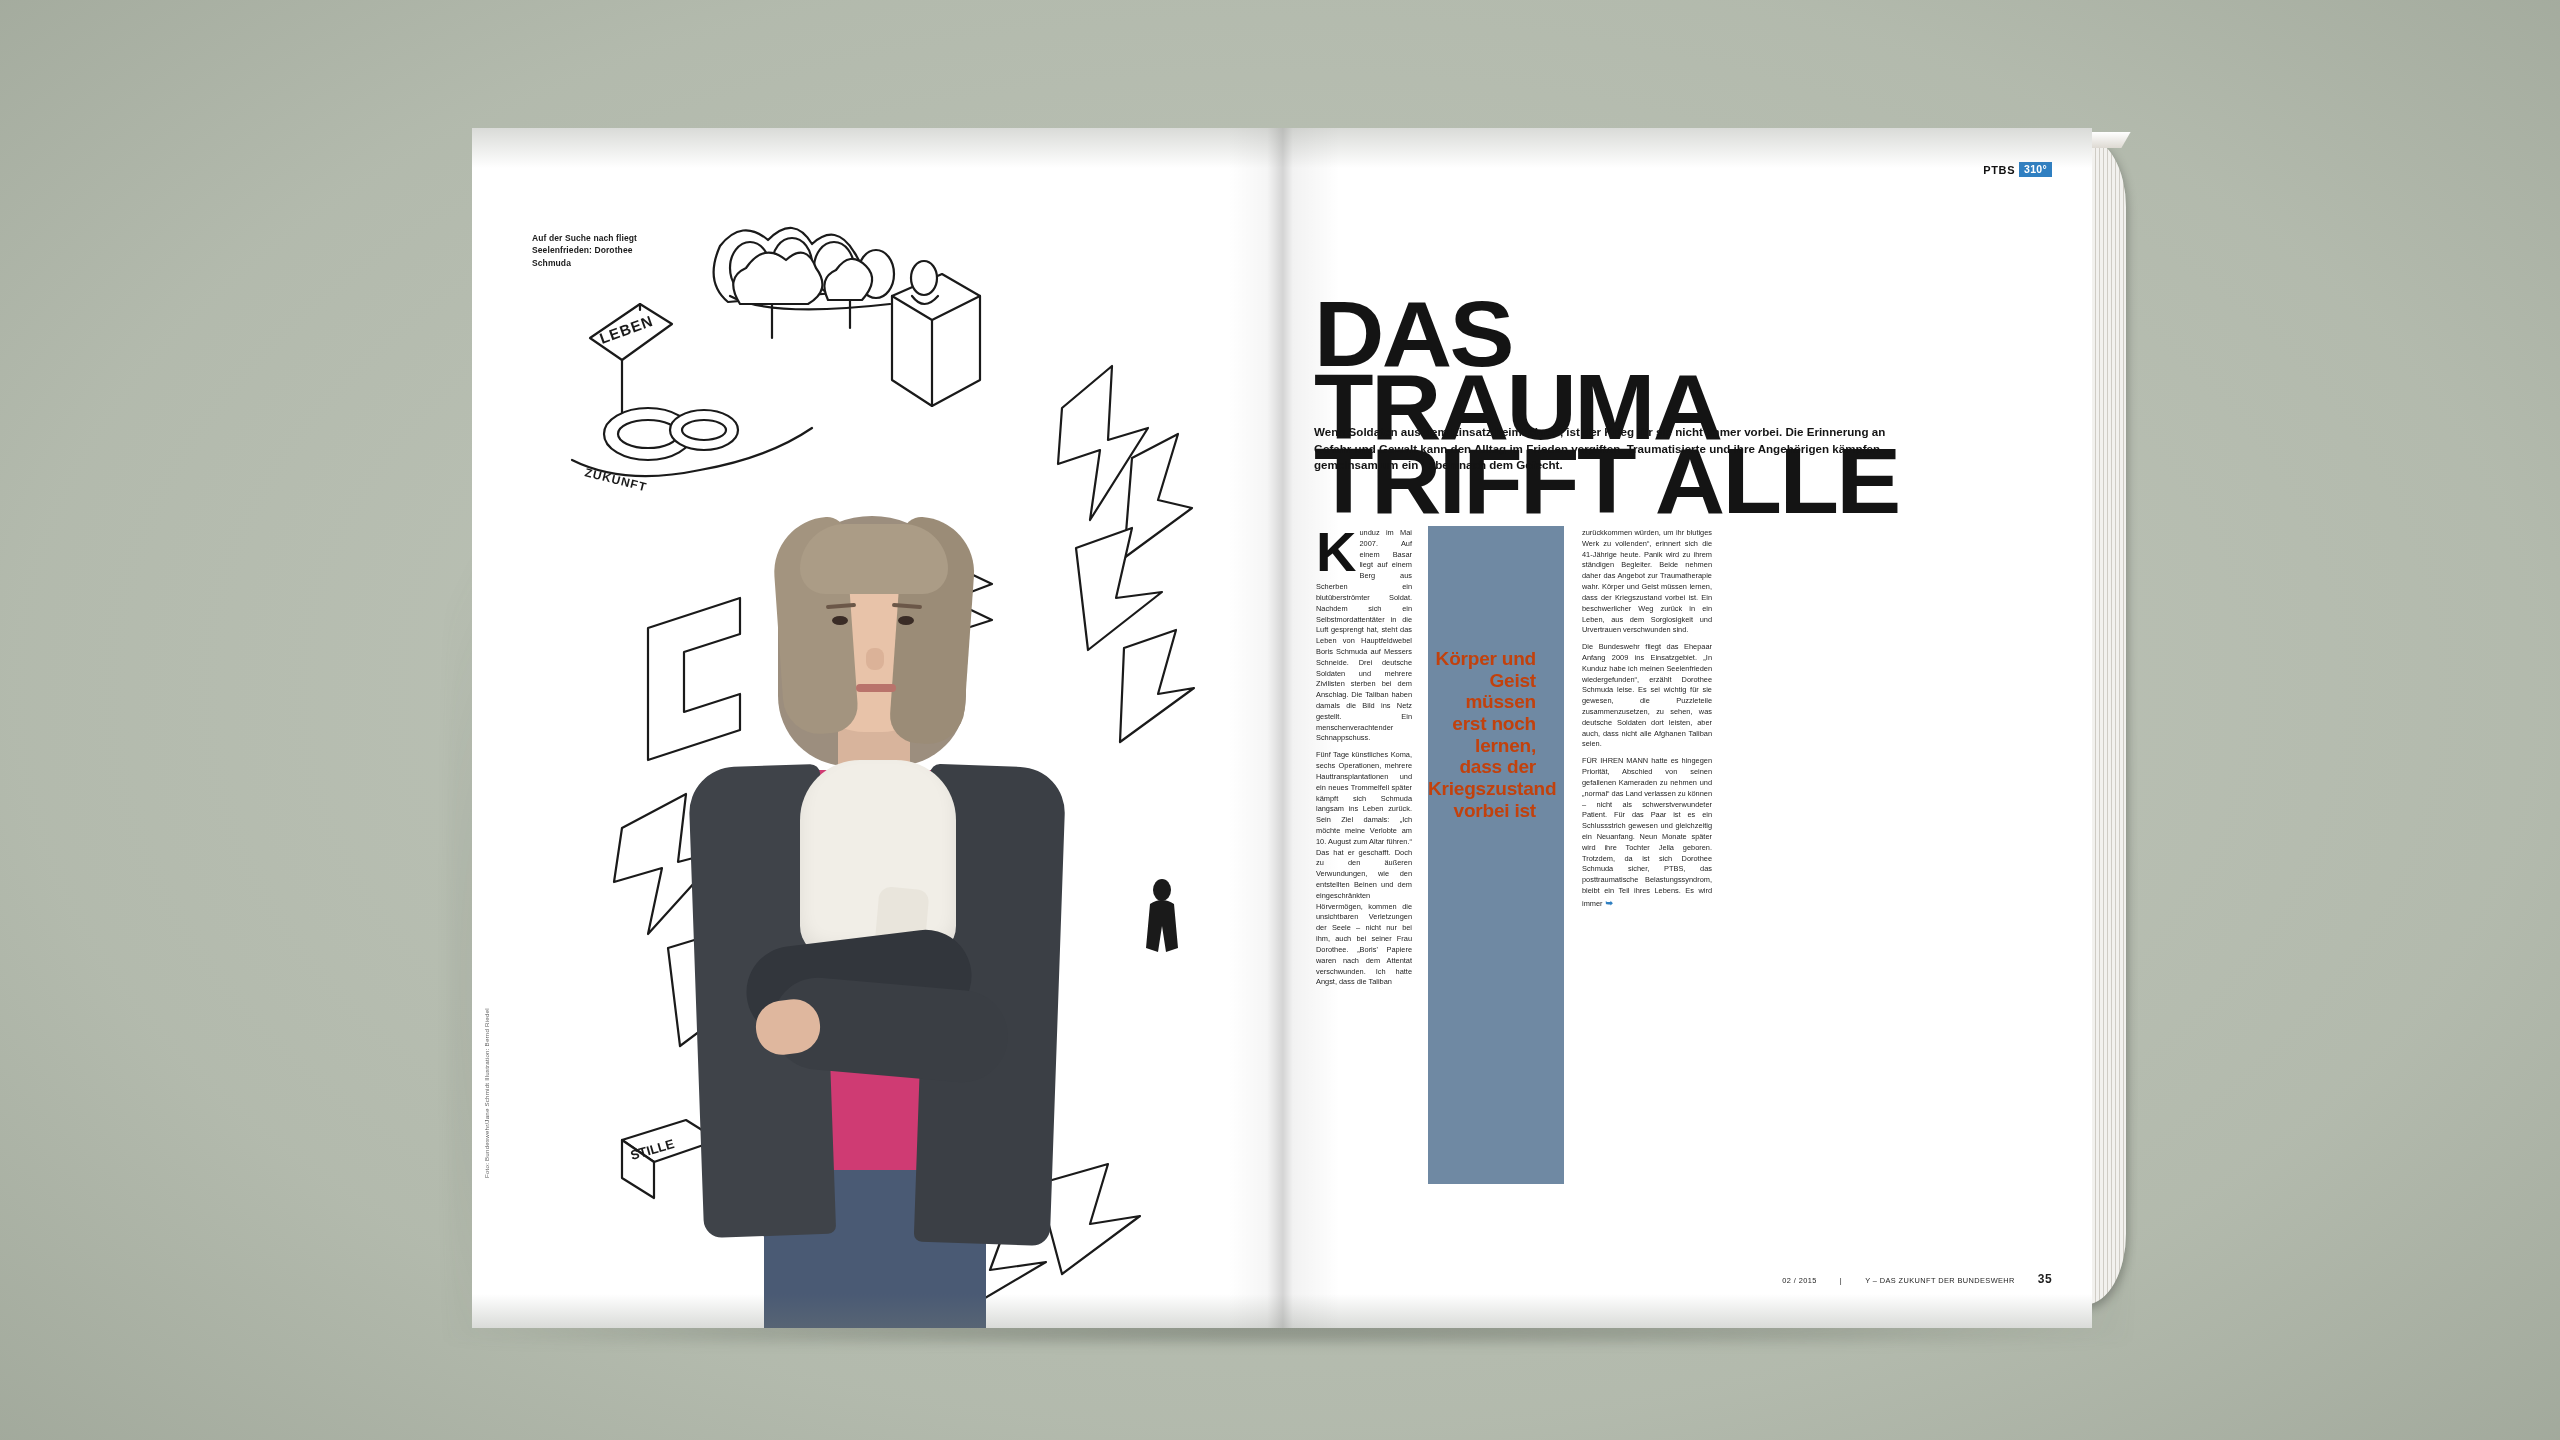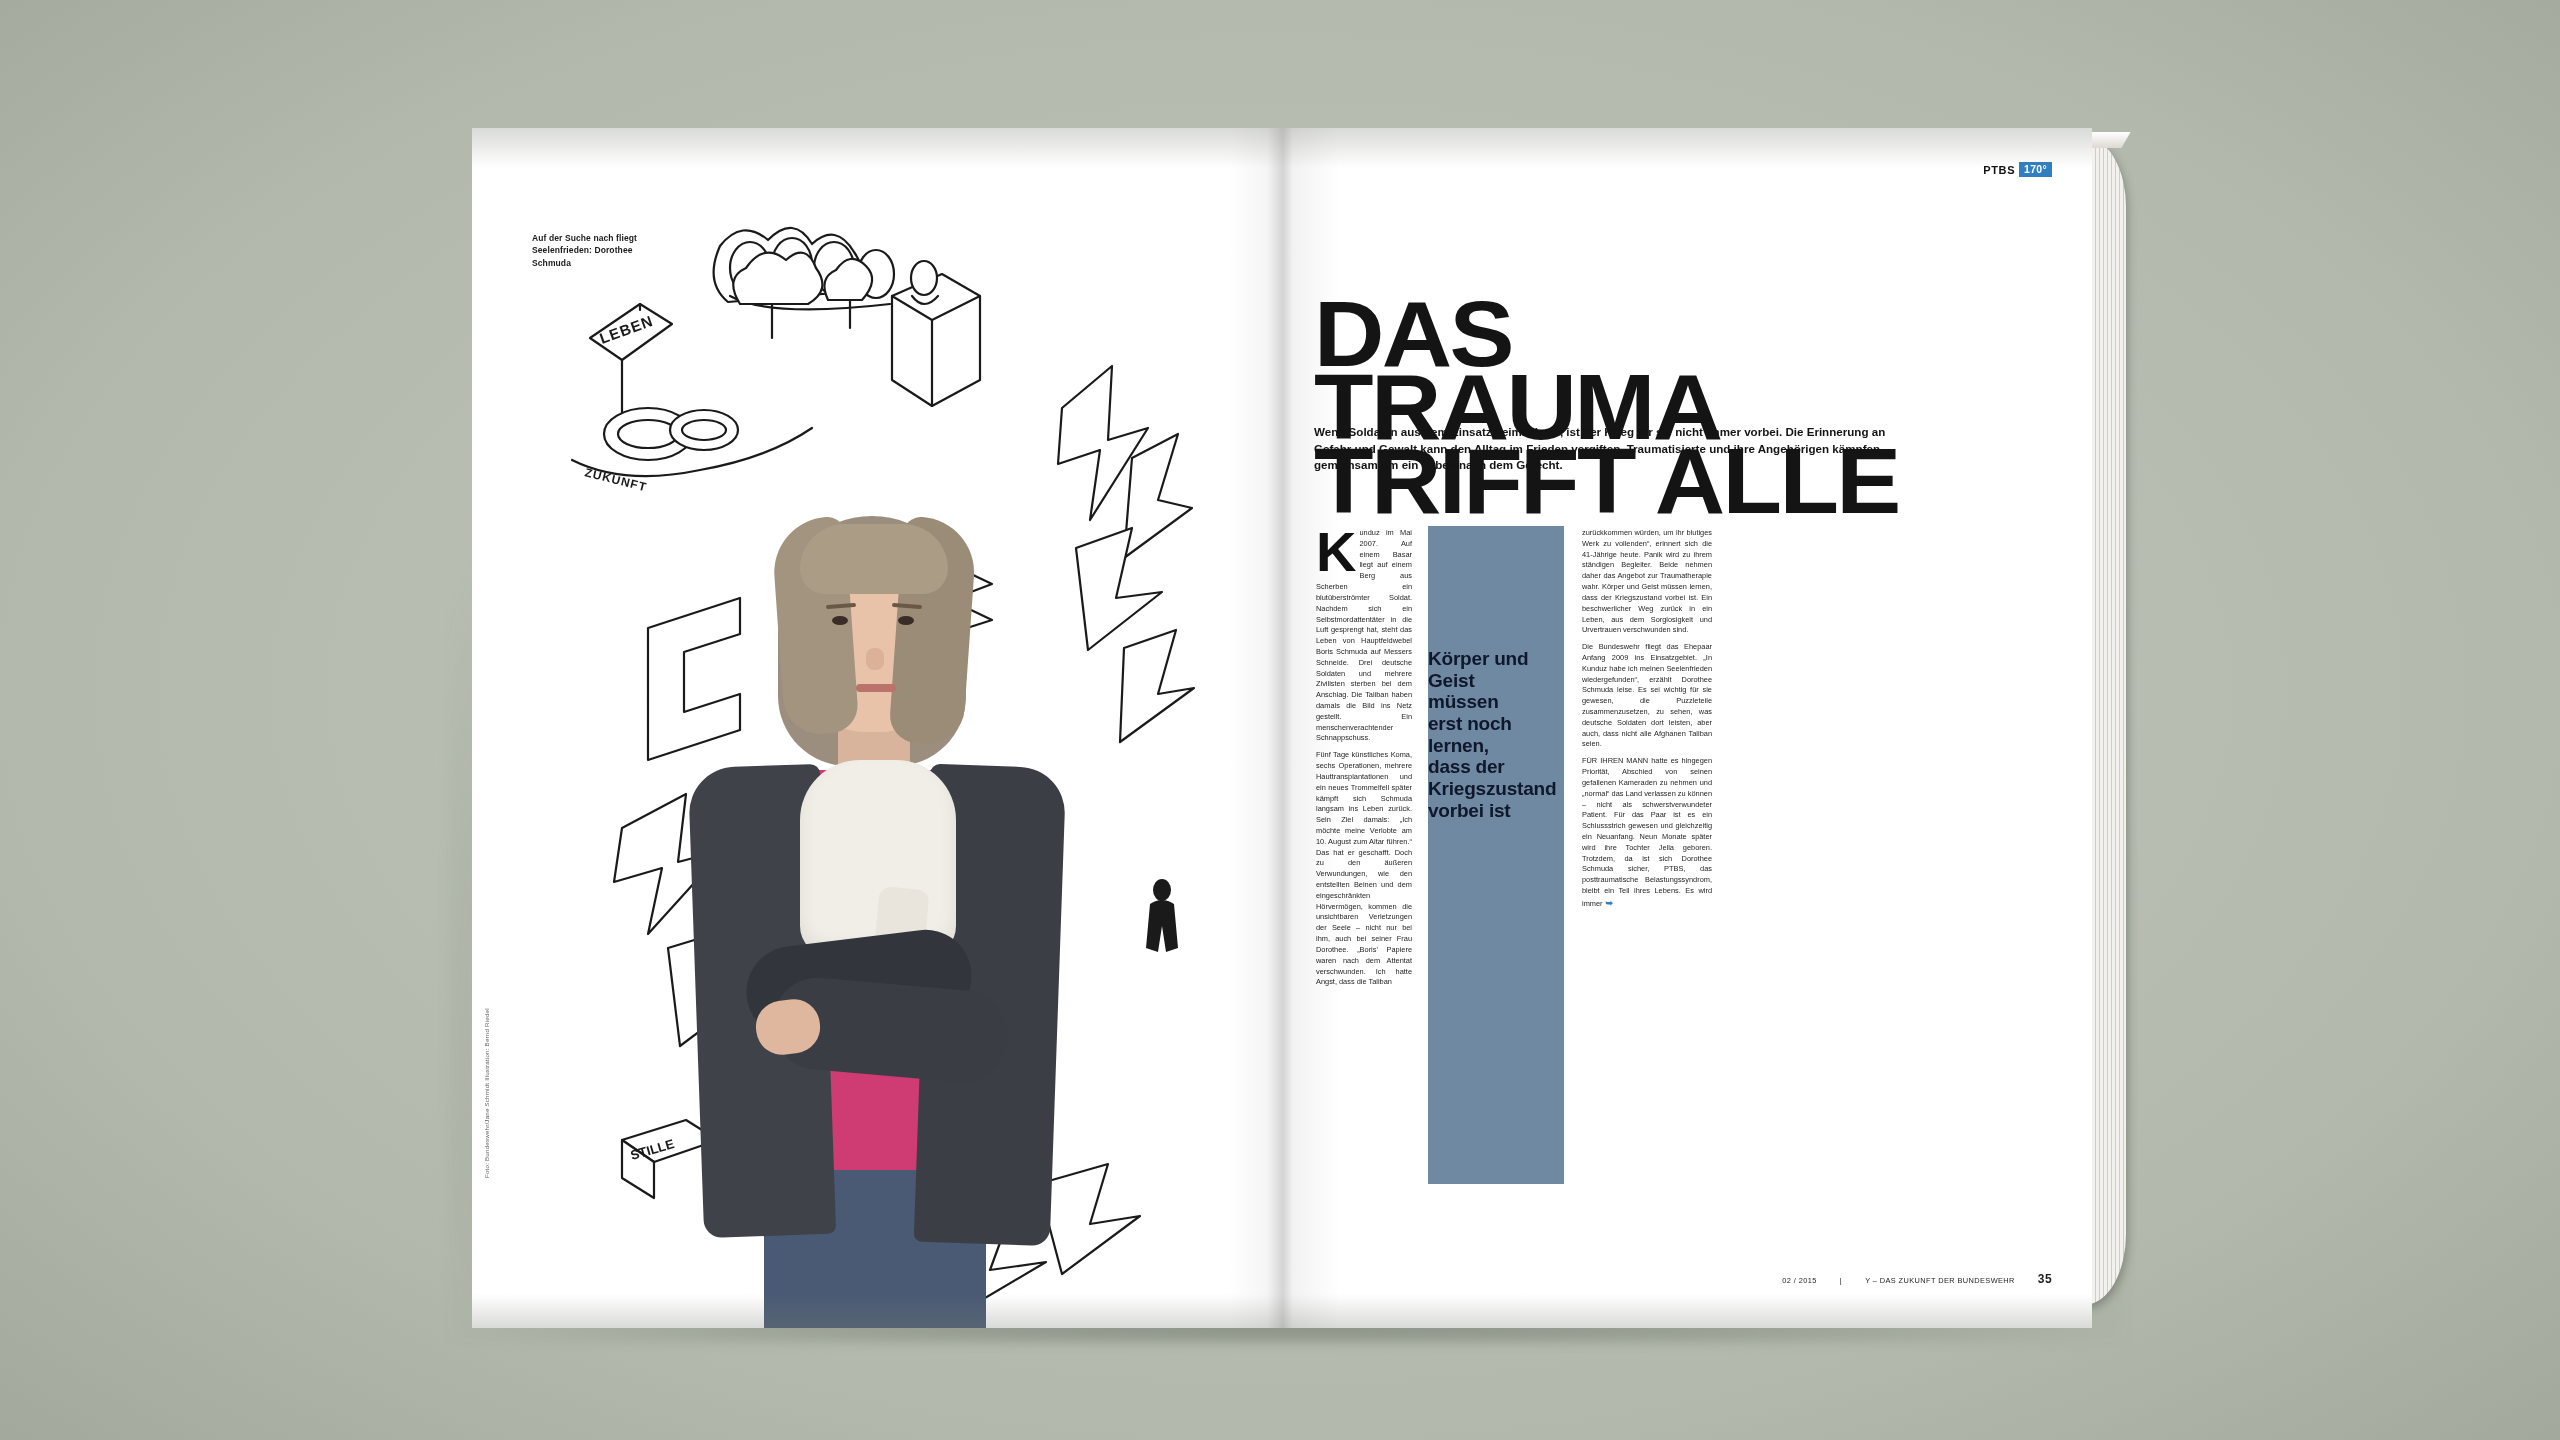--- a/index.html
+++ b/index.html
@@ -312,25 +312,25 @@
     left: 146px; top: 398px;
     width: 136px; height: 400px;
     background: #6f89a3;
     z-index: 25;
   }
   #pullquote-text {
     position: absolute;
     left: 146px; top: 520px;
     width: 108px;
     z-index: 31;
-    color: #0f172a;
+    color: #c2410c;
     font-weight: bold;
     font-size: 19px;
     line-height: 1.14;
-    text-align: left;
+    text-align: right;
     letter-spacing: -0.2px;
   }
   #pullquote-block-lower {
     position: absolute;
     left: 146px; top: 798px;
     width: 136px; height: 258px;
     background: #6f89a3;
     z-index: 25;
   }
 
@@ -486,21 +486,21 @@
 
       <div id="caption">Auf der Suche nach fliegt Seelenfrieden: Dorothee Schmuda</div>
 
       <div id="photo-credit">Foto: Bundeswehr/Jane Schmidt   Illustration: Bernd Riedel</div>
     </div>
 
     <div class="page" id="page-right">
 
       <div id="ptbs-tag">
         <span class="ptbs-word">PTBS</span>
-        <span class="ptbs-badge">170°</span>
+        <span class="ptbs-badge">310°</span>
       </div>
 
       <h1 id="headline">
         <span class="l1">DAS TRAUMA</span>
         <span class="l2">TRIFFT ALLE</span>
       </h1>
 
       <div id="standfirst">Wenn Soldaten aus dem Einsatz heimkehren, ist der Krieg für sie nicht immer vorbei. Die Erinnerung an Gefahr und Gewalt kann den Alltag im Frieden vergiften. Traumatisierte und ihre Angehörigen kämpfen gemeinsam um ein Leben nach dem Gefecht.</div>
 
       <div id="pullquote-block"></div>

